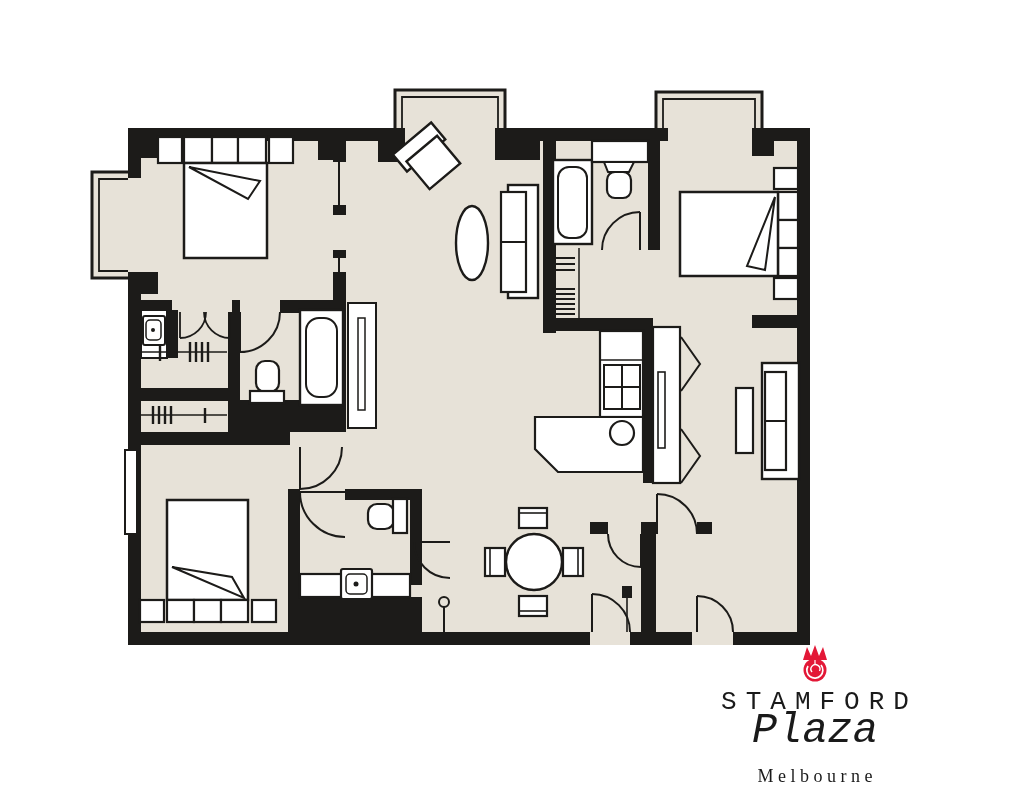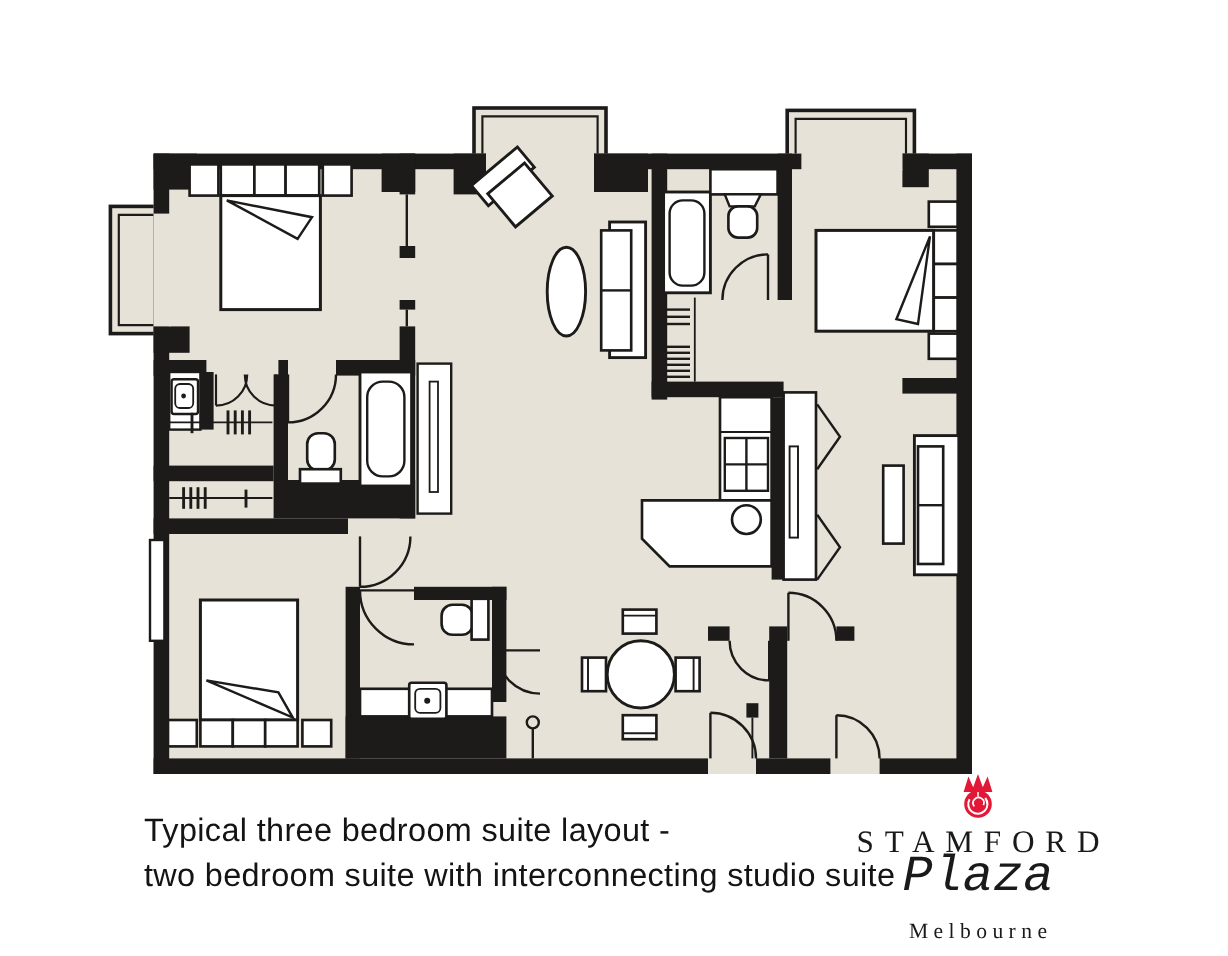--- a/index.html
+++ b/index.html
@@ -3,21 +3,21 @@
 <meta charset="utf-8">
 <style>
   html,body{margin:0;padding:0;background:#ffffff;}
   .stage{position:relative;width:1023px;height:797px;background:#ffffff;overflow:hidden;
          font-family:"Liberation Sans",sans-serif;}
   .plan-svg{position:absolute;left:0;top:0;}
   .caption{position:absolute;left:120px;top:674px;color:#141414;font-size:27px;line-height:37px;
            font-weight:500;letter-spacing:.3px;}
   .logo{position:absolute;left:700px;top:643px;width:230px;text-align:center;color:#1a1a1a;}
   .logo .emblem{display:block;margin:0 auto 1px auto;}
-  .logo .brand{font-family:Liberation Serif, serif;font-size:26px;letter-spacing:9px;
+  .logo .brand{font-family:Liberation Mono, monospace;font-size:26px;letter-spacing:9px;
                text-indent:9px;line-height:28px;}
   .logo .script{font-family:Liberation Mono, monospace;font-style:italic;font-size:42px;line-height:34px;
                 margin-top:-2px;}
   .logo .city{font-family:"Liberation Serif",serif;font-size:18px;letter-spacing:4.5px;
               text-indent:4.5px;line-height:22px;margin-top:17px;}
   svg *{vector-effect:none;}
 </style>
 </head>
 <body>
 
@@ -322,24 +322,20 @@
       <path d="M592,594 A38,38 0 0 1 630,632"></path>
       <line x1="627" y1="598" x2="627" y2="632" stroke-width="1.6"></line>
     </g>
     <g>
       <line x1="697" y1="632" x2="697" y2="596"></line>
       <path d="M697,596 A36,36 0 0 1 733,632"></path>
     </g>
   </g>
 </svg>
 
-<div class="caption">
-  <div>Typical three bedroom suite layout -</div>
-  <div>two bedroom suite with interconnecting studio suite</div>
-</div>
 
 <div class="logo">
   <svg class="emblem" width="40" height="44" viewBox="0 0 40 44">
     <path d="M8,17 L12,4 L16,13 L20,2 L24,13 L28,4 L32,17 Z" fill="#e31837"></path>
     <circle cx="20" cy="27" r="11.5" fill="#e31837"></circle>
     <path d="M10,31 Q20,45 30,31" fill="#e31837"></path>
     <path d="M13,23 a8,8 0 1 0 13,-1" fill="none" stroke="#ffffff" stroke-width="1.7"></path>
     <path d="M17,29 a4.5,4.5 0 1 1 7.5,-1" fill="none" stroke="#ffffff" stroke-width="1.4"></path>
     <line x1="20" y1="17" x2="20" y2="21" stroke="#ffffff" stroke-width="1.2"></line>
   </svg>

